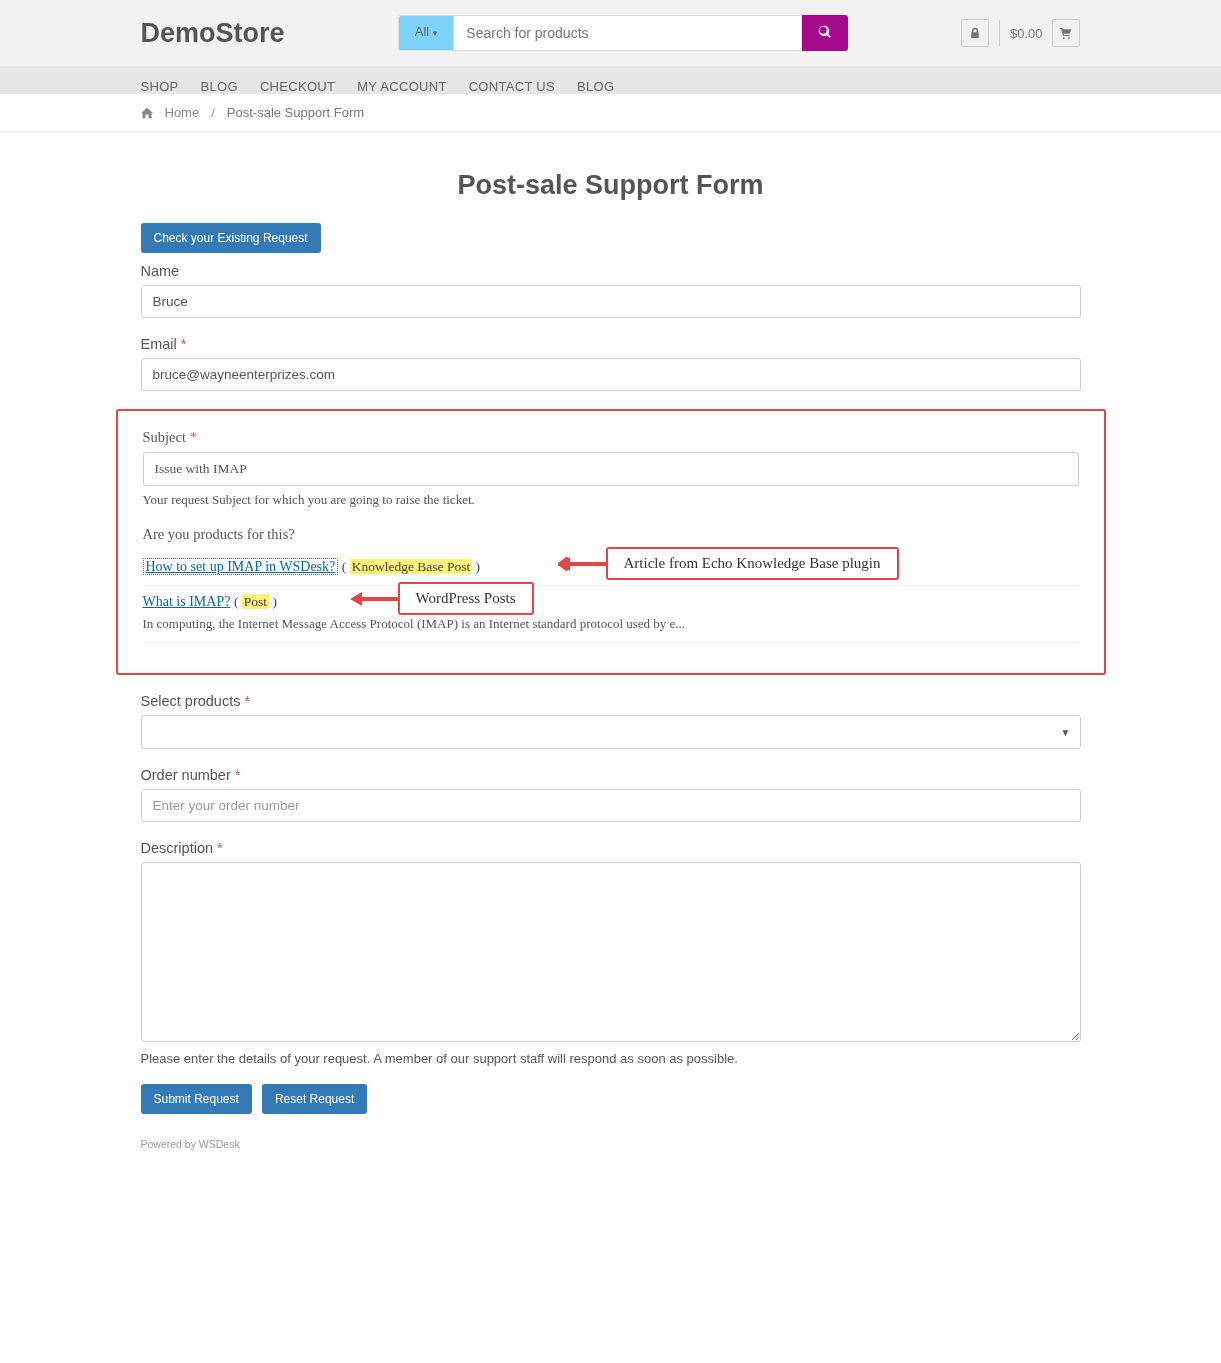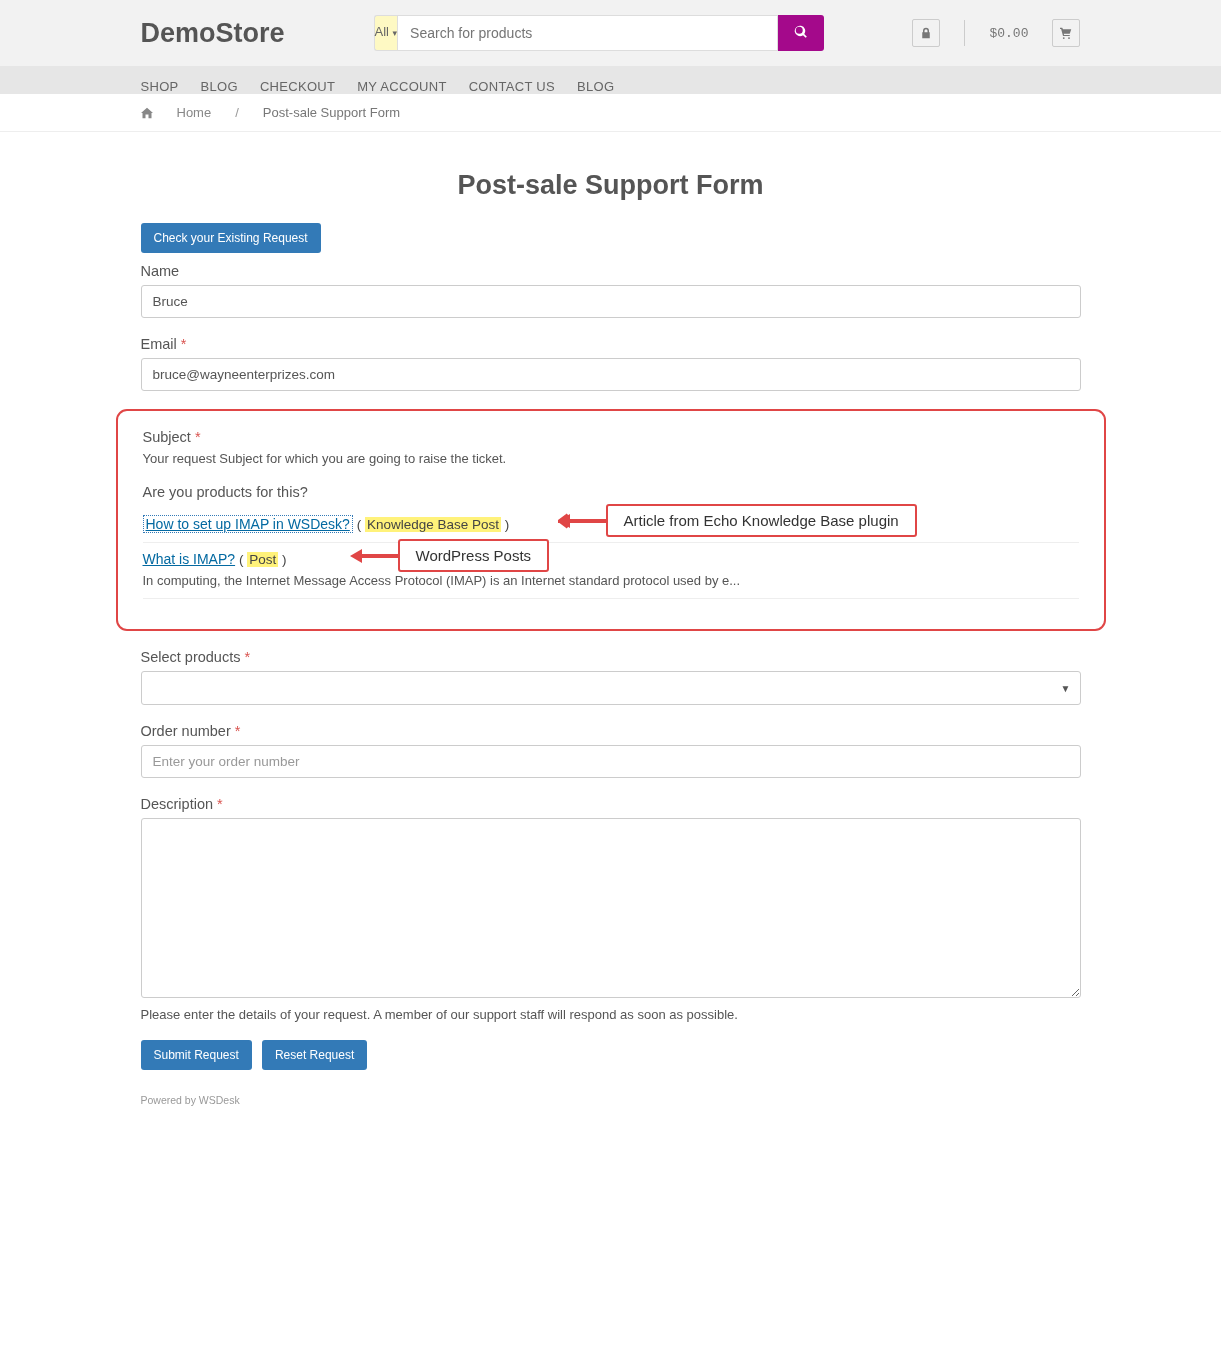--- a/index.html
+++ b/index.html
@@ -3,36 +3,36 @@
 <meta charset="utf-8">
 <style>
 * { box-sizing: border-box; margin: 0; padding: 0; }
 body { font-family: Arial, Helvetica, sans-serif; background: #fff; color: #444; font-size: 14px; }
 
 .top-bar { background: #f2f2f2; padding: 15px 0; }
 .container { max-width: 1040px; margin: 0 auto; padding: 0 50px; }
 .top-row { display: flex; align-items: center; justify-content: space-between; }
 .logo { font-size: 27px; font-weight: bold; color: #555; }
 .search-group { display: flex; flex: 1; max-width: 450px; margin: 0 30px; }
-.search-select { padding: 8px 0; border: 1px solid #ddd; border-right: none; background: #fef9c3; color: #666; font-size: 13px; border-radius: 3px 0 0 3px; }
+.search-select { padding: 8px 16px; border: 1px solid #ddd; border-right: none; background: #7dd3fc; color: #666; font-size: 13px; border-radius: 3px 0 0 3px; }
 .search-input { flex: 1; padding: 9px 12px; border: 1px solid #ddd; font-size: 14px; color: #888; }
 .search-btn { background: #a4098b; border: none; padding: 9px 16px; border-radius: 0 3px 3px 0; cursor: pointer; }
 .search-btn svg { width: 14px; height: 14px; fill: #fff; }
-.right-icons { display: flex; align-items: center; gap: 24px; font-family: Liberation Mono, monospace; }
+.right-icons { display: flex; align-items: center; gap: 10px; }
 .icon-box { width: 28px; height: 28px; border: 1px solid #ccc; display: flex; align-items: center; justify-content: center; cursor: pointer; border-radius: 2px; }
 .icon-box svg { width: 12px; height: 12px; fill: #777; }
 .divider-v { width: 1px; height: 26px; background: #ccc; }
 .price { color: #777; font-size: 13px; }
 
 .nav-bar { background: #e6e6e6; }
 .nav-bar .container { display: flex; gap: 22px; padding-top: 13px; }
 .nav-link { color: #666; font-size: 13px; text-decoration: none; cursor: pointer; letter-spacing: 0.3px; }
 
 .breadcrumb-bar { border-bottom: 1px solid #eee; padding: 11px 0; }
-.breadcrumb-bar .container { display: flex; align-items: center; gap: 24px; color: #888; font-size: 13px; }
+.breadcrumb-bar .container { display: flex; align-items: center; gap: 12px; color: #888; font-size: 13px; }
 .breadcrumb-bar svg { width: 12px; height: 12px; fill: #888; }
 .bc-link { color: #888; cursor: pointer; }
 .bc-sep { color: #999; }
 .bc-current { color: #777; }
 
 .page-title { text-align: center; font-size: 27px; font-weight: bold; color: #555; margin: 38px 0 22px; }
 
 .main { max-width: 1040px; margin: 0 auto; padding: 0 50px 60px; }
 
 .btn-primary { background: #337ab7; color: #fff; border: none; padding: 8px 13px; font-size: 12px; border-radius: 3px; cursor: pointer; }
@@ -41,21 +41,21 @@
 .label { display: block; margin-bottom: 6px; color: #555; font-size: 14.5px; }
 .req { color: #d9534f; }
 .input, .textarea, .select { width: 100%; padding: 8px 11px; border: 1px solid #ccc; border-radius: 3px; font-size: 13.5px; color: #555; font-family: inherit; }
 .input::placeholder { color: #999; }
 .textarea { height: 180px; resize: both; }
 .select { appearance: none; background: #fff; position: relative; height: 34px; }
 .select-wrap { position: relative; }
 .select-arrow { position: absolute; right: 10px; top: 50%; transform: translateY(-50%); pointer-events: none; font-size: 10px; color: #555; }
 .help { font-size: 13px; color: #555; margin-top: 6px; }
 
-.highlight-box { border: 2px solid #e04646; padding: 18px 25px 30px; margin: 4px -25px 18px; border-radius: 11px; }
+.highlight-box { border: 2px solid #e04646; padding: 18px 25px 30px; margin: 4px -25px 18px; border-radius: 3px; font-family: Liberation Serif, serif; }
 
 .suggest-title { font-size: 14.5px; color: #555; margin: 18px 0 8px; }
 .suggest-item { border-bottom: 1px solid #eee; padding: 8px 0 10px; position: relative; }
 .suggest-link { color: #0369a1; text-decoration: underline; font-size: 14px; cursor: pointer; }
 .link-dotted { border: 1px dotted #337ab7; padding: 0 2px; }
 .cat { font-size: 13.5px; color: #444; }
 .cat-hi { background: #fff27a; padding: 0 2px; }
 .suggest-excerpt { font-size: 13px; color: #555; margin-top: 6px; }
 
 .callout { position: absolute; display: flex; align-items: center; }
@@ -131,20 +131,21 @@
   </div>
 
   <div class="form-group">
     <label class="label"><span>Email</span> <span class="req">*</span></label>
     <input class="input" value="bruce@wayneenterprizes.com" style="">
   </div>
 
   <div class="highlight-box">
     <div class="form-group">
       <label class="label"><span>Subject</span> <span class="req">*</span></label>
+      <input class="input" value="Issue with IMAP" style="">
       <div class="help">Your request Subject for which you are going to raise the ticket.</div>
     </div>
 
     <div class="suggest-title">Are you products for this?</div>
 
     <div class="suggest-item">
       <span class="suggest-link link-dotted">How to set up IMAP in WSDesk?</span>
       <span class="cat"> ( <span class="cat-hi">Knowledge Base Post</span> )</span>
       <div class="callout" style="left:415px; top:-4px">
         <div class="callout-arrow">

